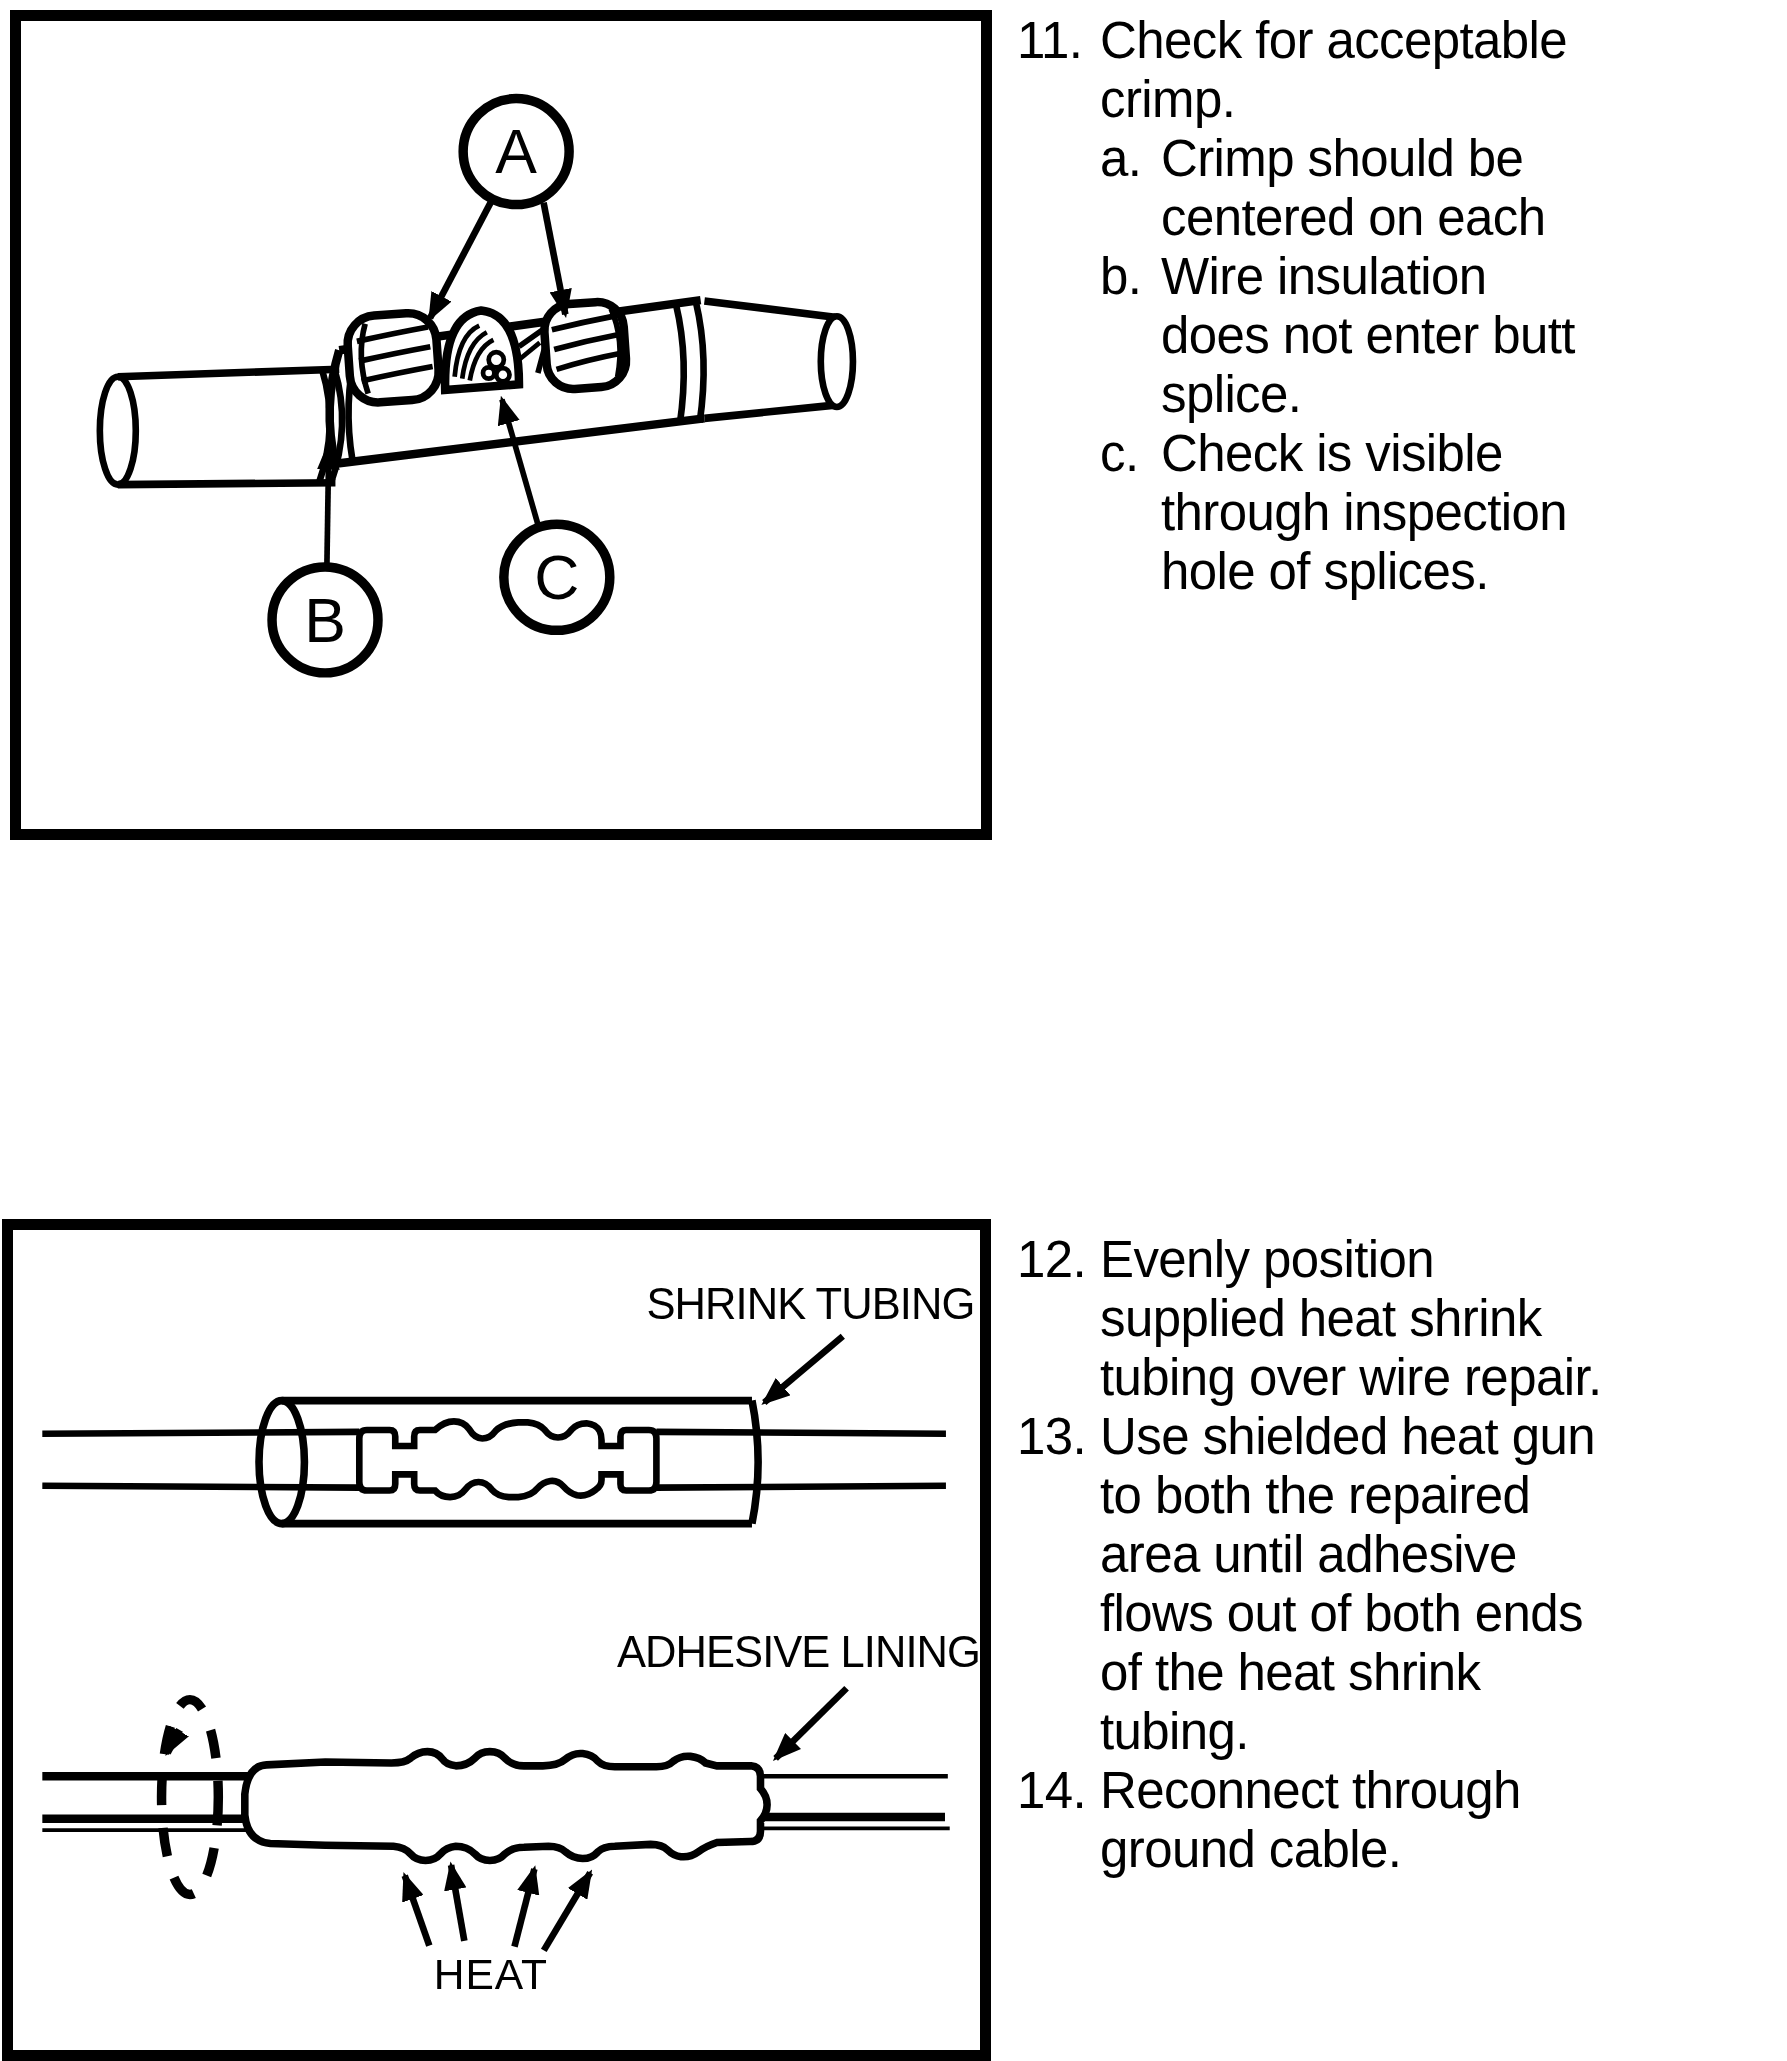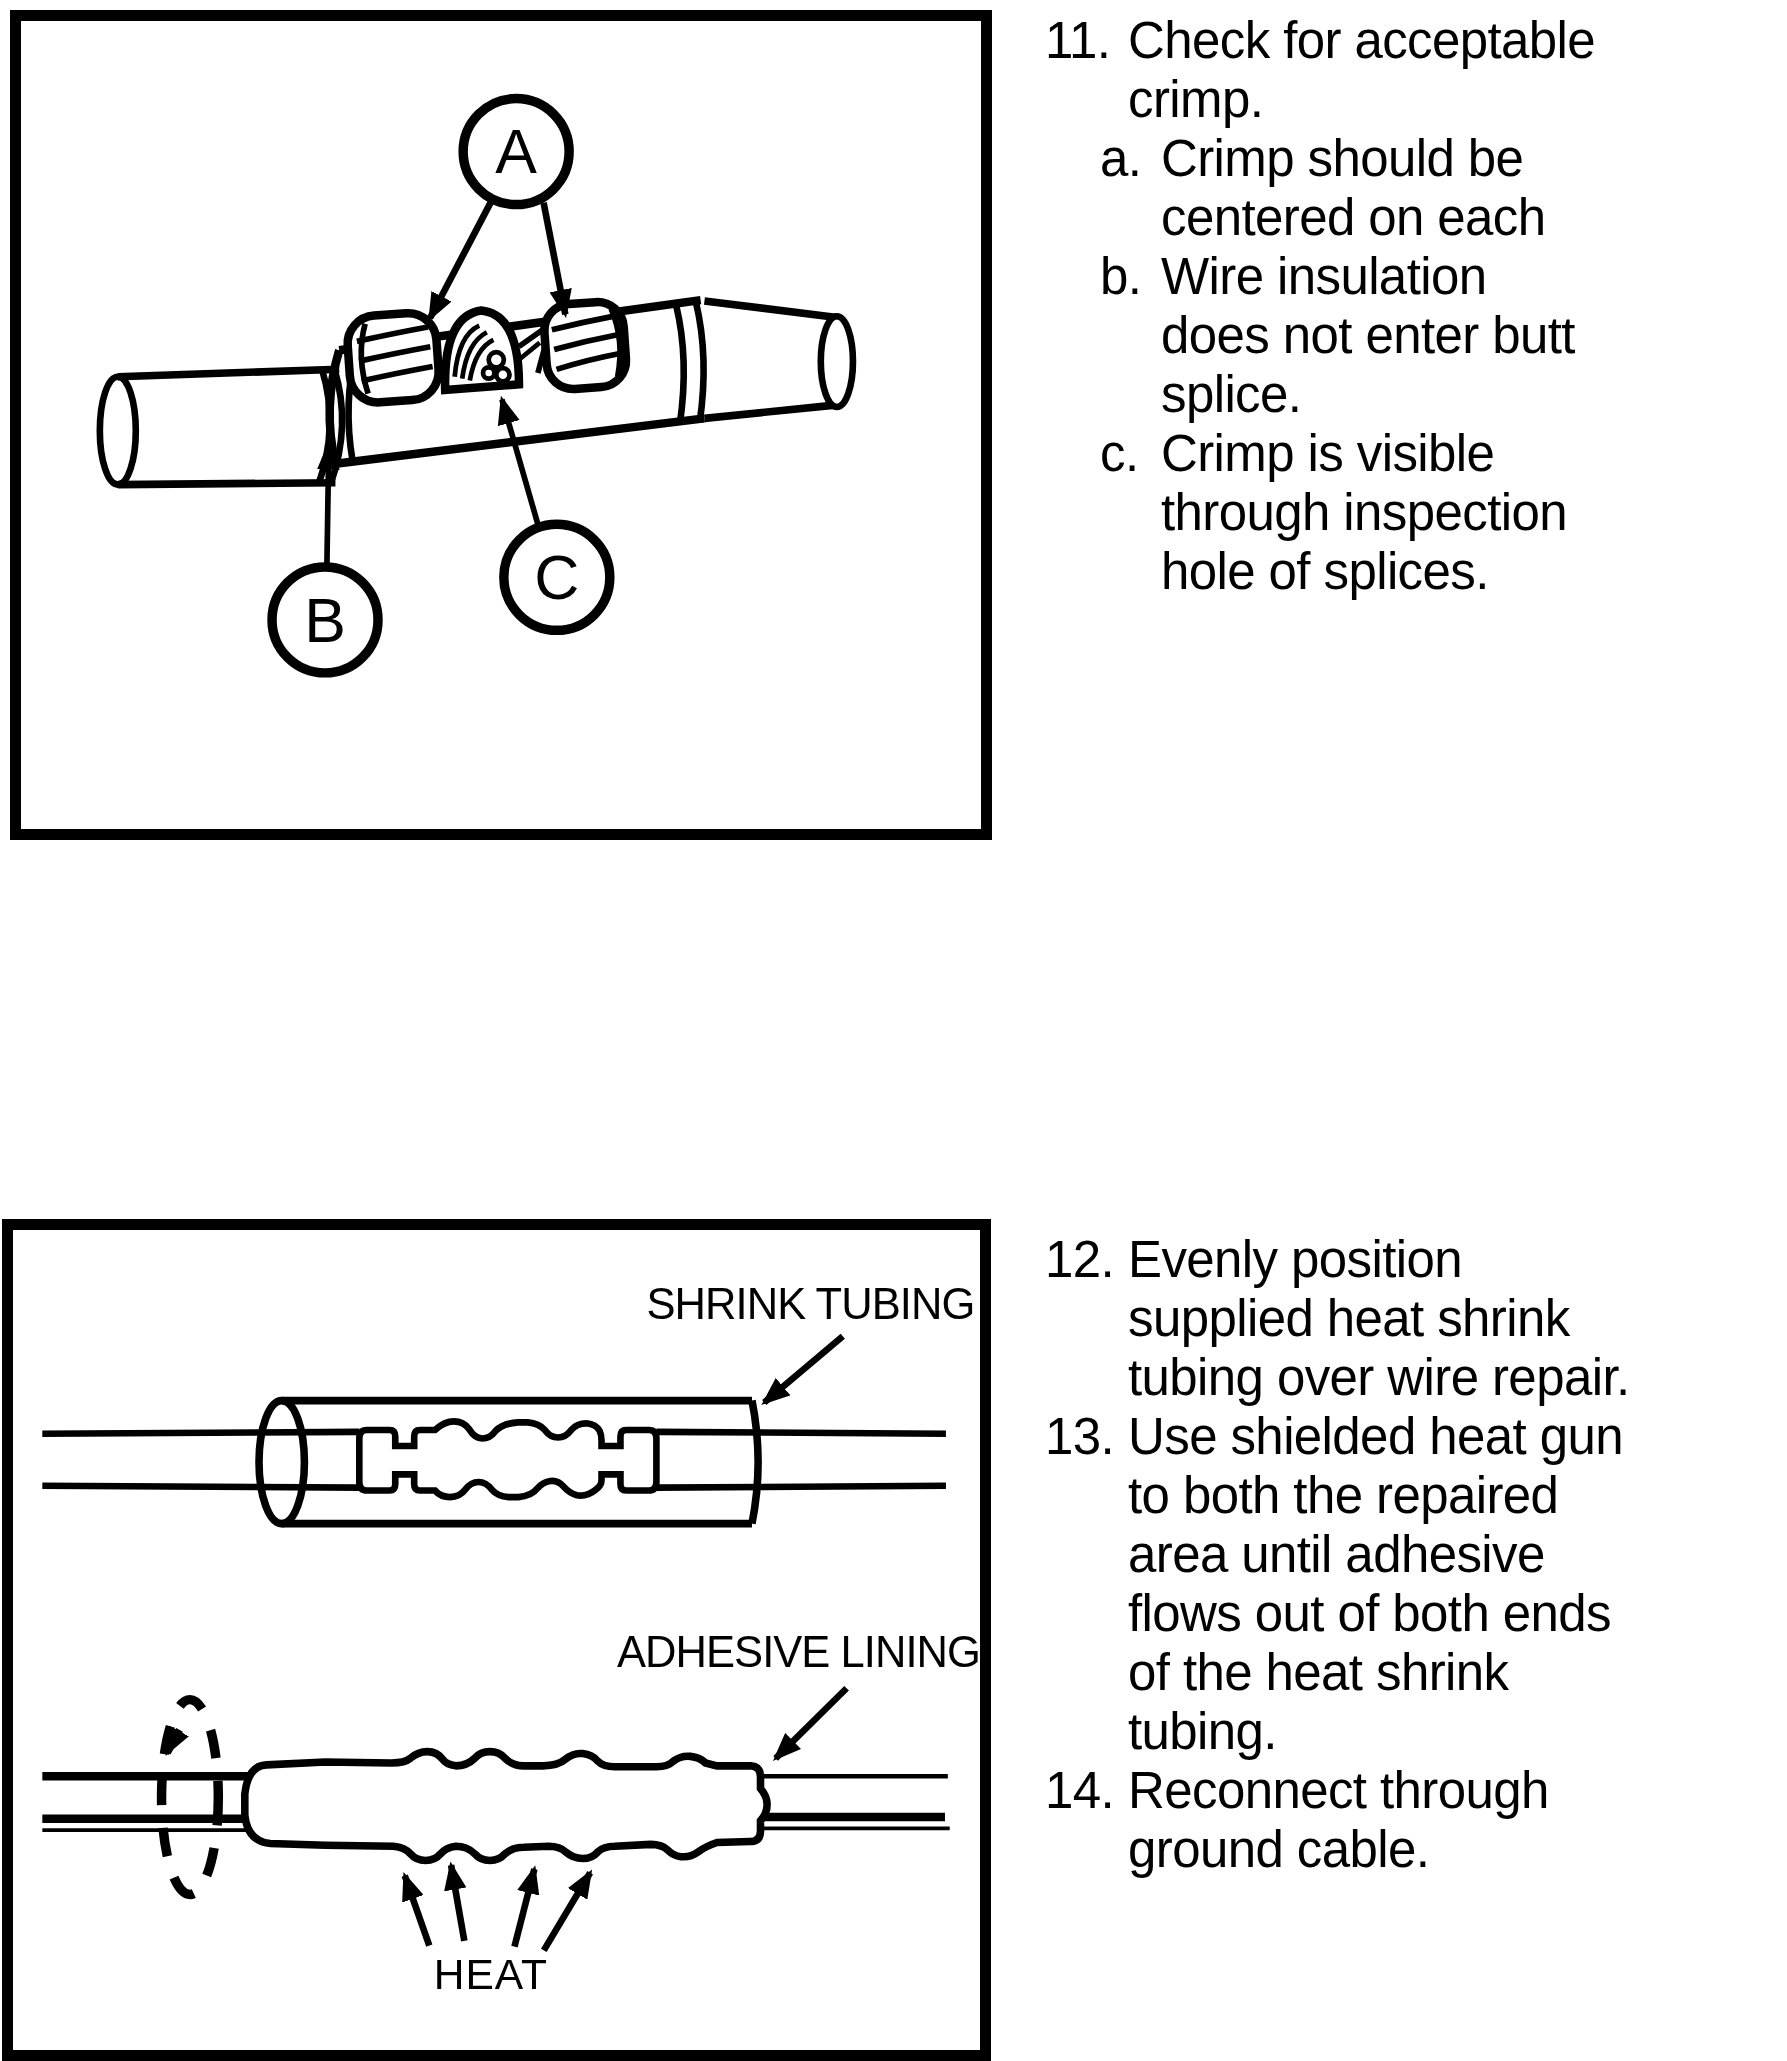--- a/index.html
+++ b/index.html
@@ -5,21 +5,21 @@
   html,body{margin:0;padding:0;background:#fff;}
   #page{position:relative;width:1788px;height:2061px;background:#ffffff;
         font-family:"Liberation Sans", sans-serif;color:#000;overflow:hidden;}
   .figbox{position:absolute;background:#fff;border:11.4px solid #000;}
   #figbox-top{left:9.5px;top:9.5px;width:960px;height:808px;}
   #figbox-bottom{left:1.9px;top:1219px;width:967px;height:820px;text-align:right;}
   .figbox svg{display:block;width:100%;height:100%;}
   .steps{position:absolute;left:1017px;}
   #steps-upper{top:11.4px;}
   #steps-lower{top:1230px;}
-  .step{display:flex;font-size:51px;line-height:59px;letter-spacing:-0.6px;white-space:nowrap;margin-left:28px;}
+  .step{display:flex;font-size:51px;line-height:59px;letter-spacing:-0.6px;white-space:nowrap;}
   .step .marker{flex:none;}
   .lvl0 .marker{width:83px;}
   .lvl1{margin-left:83px;}
   .lvl1 .marker{width:61px;}
   svg text{font-family:"Liberation Sans", sans-serif;fill:#000;}
   .diagram-label{font-size:46px;letter-spacing:-1px;}
   .callout-letter{font-size:66px;}
   .heat-label{font-size:45px;letter-spacing:1px;}
 </style>
 </head>
@@ -200,21 +200,21 @@
         <span class="marker">b.</span>
         <span class="lines">
           <div>Wire insulation</div>
           <div>does not enter butt</div>
           <div>splice.</div>
         </span>
       </div>
       <div class="step lvl1">
         <span class="marker">c.</span>
         <span class="lines">
-          <div>Crimp is visible</div>
+          <div>Check is visible</div>
           <div>through inspection</div>
           <div>hole of splices.</div>
         </span>
       </div>
     </div>
   <div id="steps-lower" class="steps">
       <div class="step lvl0">
         <span class="marker">12.</span>
         <span class="lines">
           <div>Evenly position</div>

